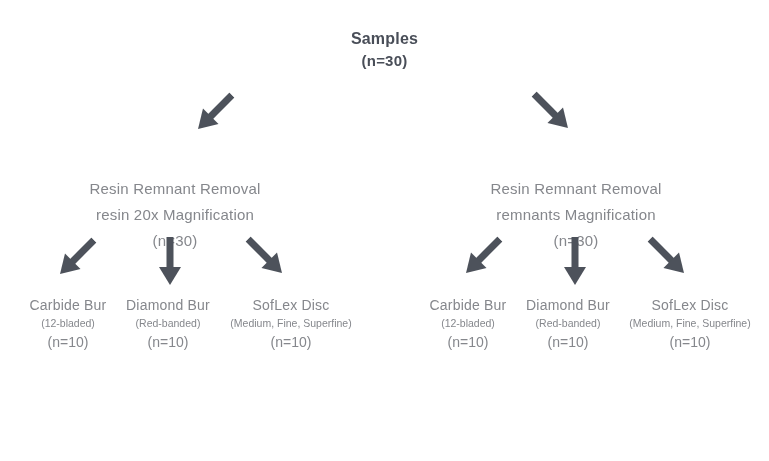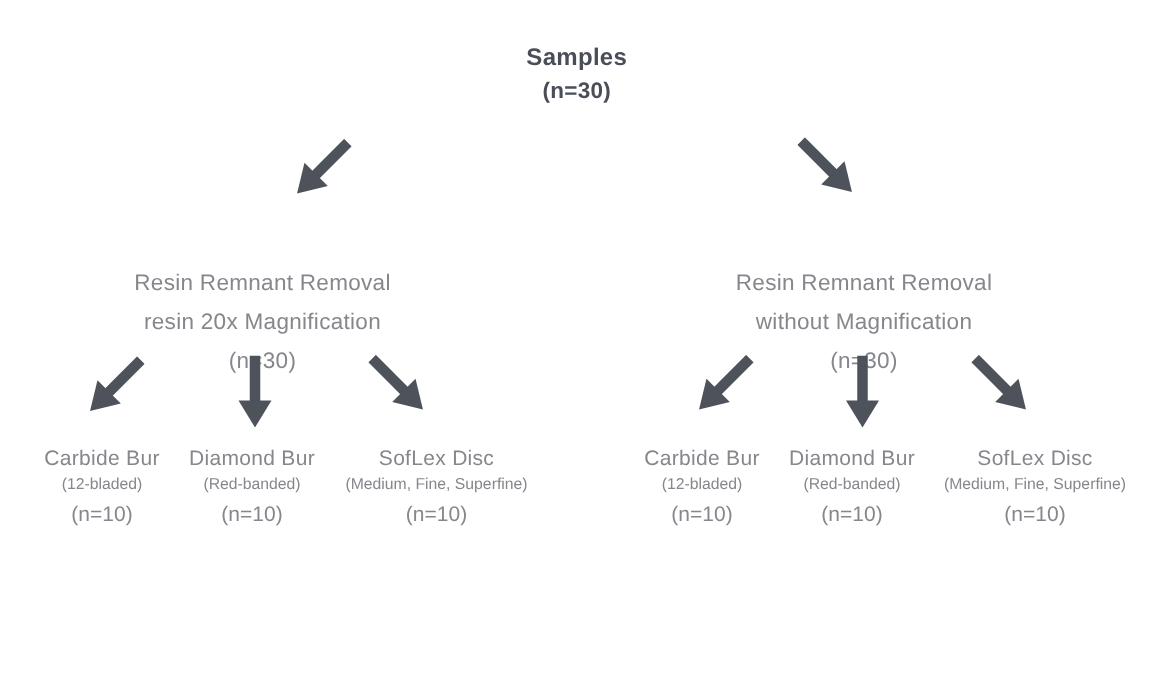--- a/index.html
+++ b/index.html
@@ -79,21 +79,21 @@
       </svg>
   </div>
 
   <div class="branch-node branch-left">
     <div>Resin Remnant Removal</div>
     <div>resin 20x Magnification</div>
     <div>(n=30)</div>
   </div>
   <div class="branch-node branch-right">
     <div>Resin Remnant Removal</div>
-    <div>without Magnification</div>
+    <div>remnants Magnification</div>
     <div>(n=30)</div>
   </div>
 
   <div class="arrow rot-dl a-l2-1L">
     <svg viewBox="0 0 24 48" width="24" height="48">
         <rect x="8.5" y="0" width="7" height="32" fill="currentColor"></rect>
         <polygon points="1,30 23,30 12,48" fill="currentColor"></polygon>
       </svg>
   </div>
   <div class="arrow a-l2-2L">

